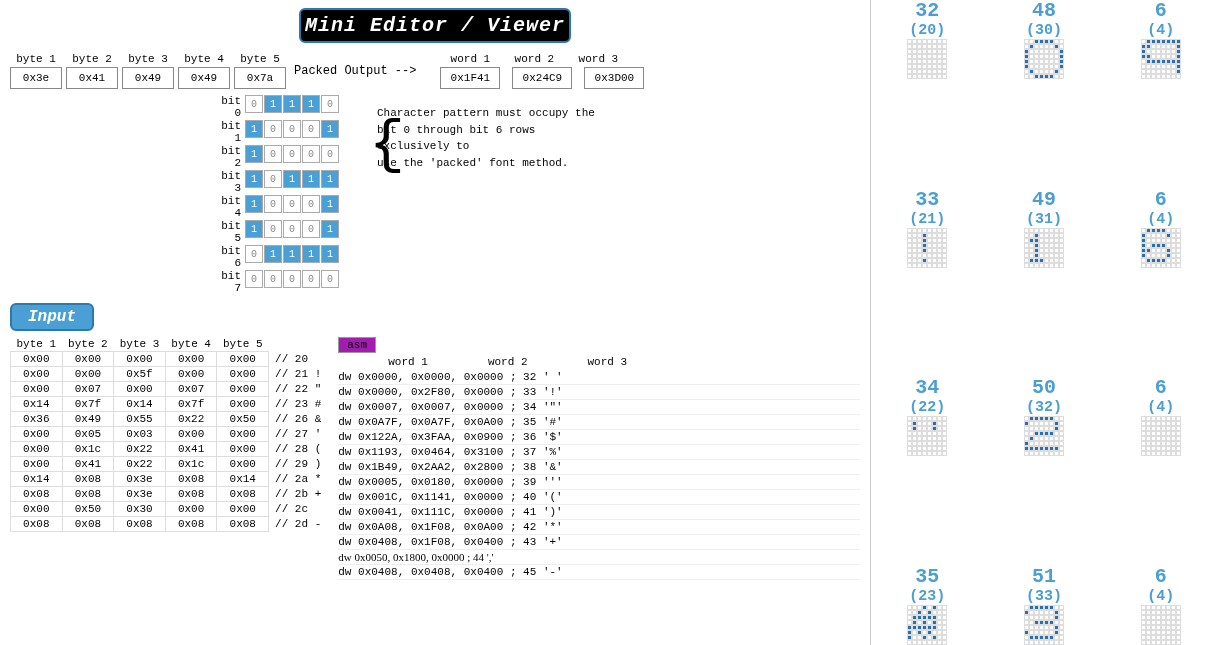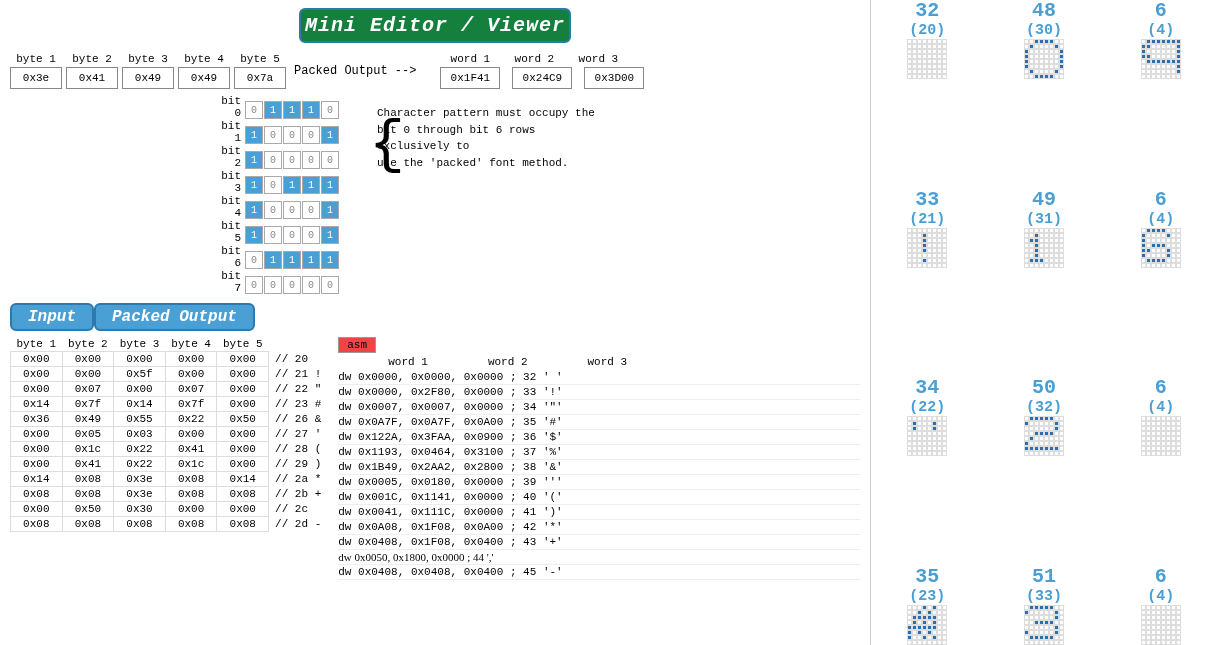--- a/index.html
+++ b/index.html
@@ -22,21 +22,21 @@
       width: 870px;
       padding: 8px 10px;
       flex-shrink: 0;
     }
     .title-bar {
       text-align: center;
       margin-bottom: 10px;
     }
     .title-box {
       display: inline-block;
-      background: #15803d;
+      background: #000000;
       border: 2px solid #2a7ab0;
       border-radius: 6px;
       padding: 4px 4px;
       font-size: 20px;
       font-style: italic;
       font-weight: bold;
       color: #fff;
       letter-spacing: 1px;
     }
     
@@ -114,21 +114,21 @@
       gap: 10px;
       margin-bottom: 8px;
     }
     .bit-grid-area {
       display: flex;
       flex-direction: column;
       margin-left: 200px;
     }
     .bit-row {
       display: flex;
-      align-items: flex-end;
+      align-items: flex-start;
       margin-bottom: 1px;
     }
     .bit-row-label {
       width: 35px;
       font-size: 11px;
       text-align: right;
       padding-right: 4px;
       color: #000;
     }
     .bit-cells {
@@ -225,21 +225,21 @@
       border: none;
       background: transparent;
       color: #000;
     }
     .asm-tab {
       display: inline-block;
       border: 1px solid #999;
       padding: 1px 8px;
       font-size: 11px;
       margin-bottom: 3px;
-      background: #ef4444;
+      background: #a21caf;
     }
     
     .right-panel {
       flex: 1;
       border-left: 1px solid #ccc;
       overflow: hidden;
       display: grid;
       grid-template-columns: repeat(3, 1fr);
       grid-template-rows: repeat(3, 1fr);
       gap: 4px;
@@ -409,22 +409,21 @@
         </div>
       <div class="annotation-area">
         <span class="brace">{</span>
         <div class="annotation-text">
           Character pattern must occupy the<br>bit 0 through bit 6 rows exclusively to<br>use the 'packed' font method.
         </div>
       </div>
     </div>
 
     <div class="section-labels-row">
-      <div class="section-label-box" style="">Input</div>
-      <div class="section-label-box">Packed Output</div>
+      <div class="section-label-box" style="margin-right: 240px;">Input</div>
     </div>
 
     <div class="tables-row">
 
       <div class="input-table-area">
         <table class="data-table">
           <thead>
             <tr>
               <th>byte 1</th>
               <th>byte 2</th>

